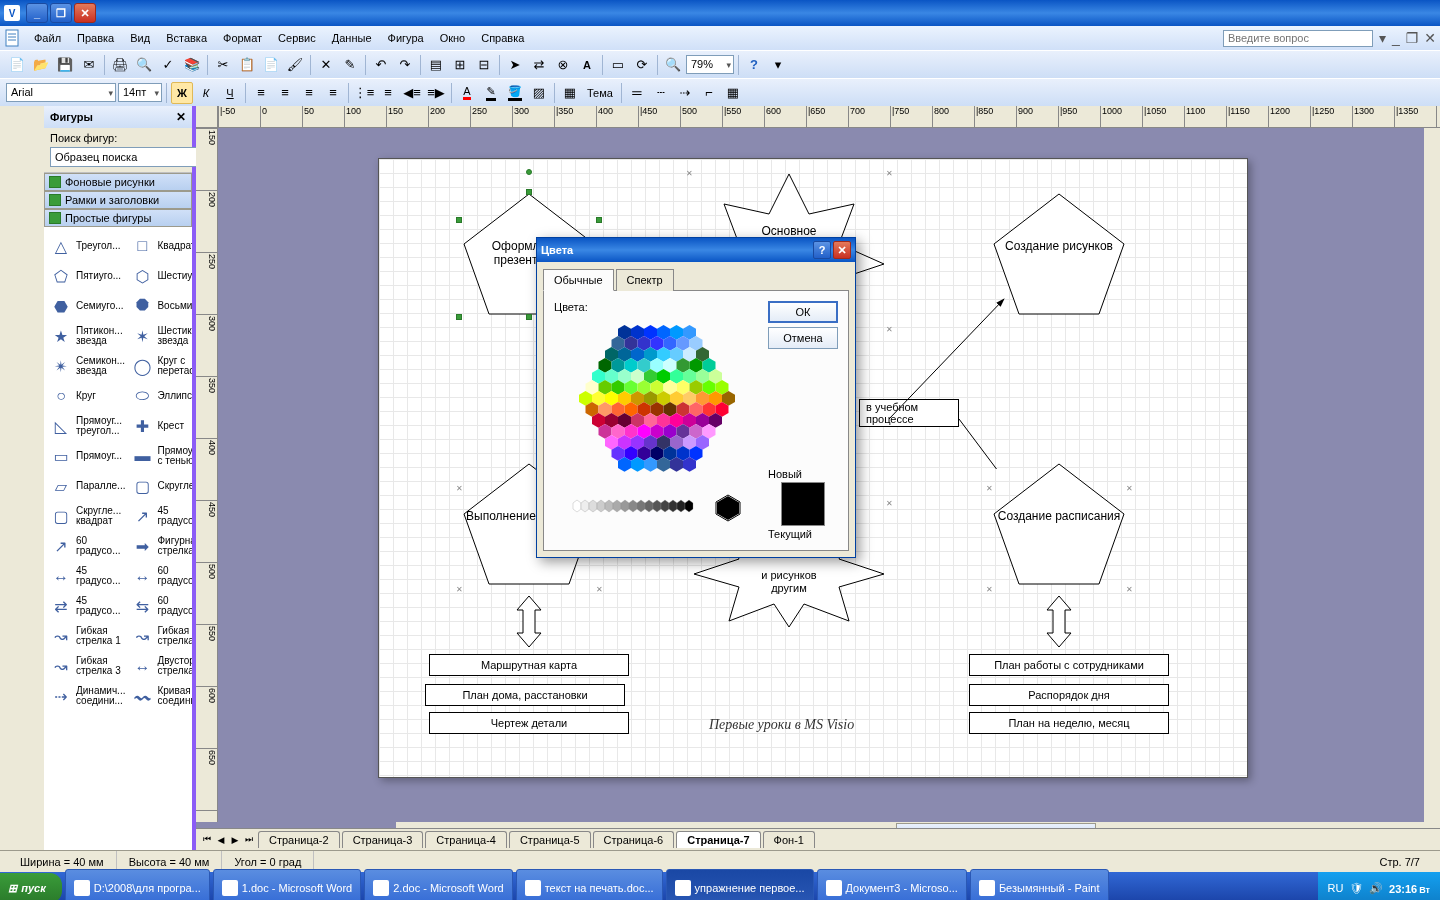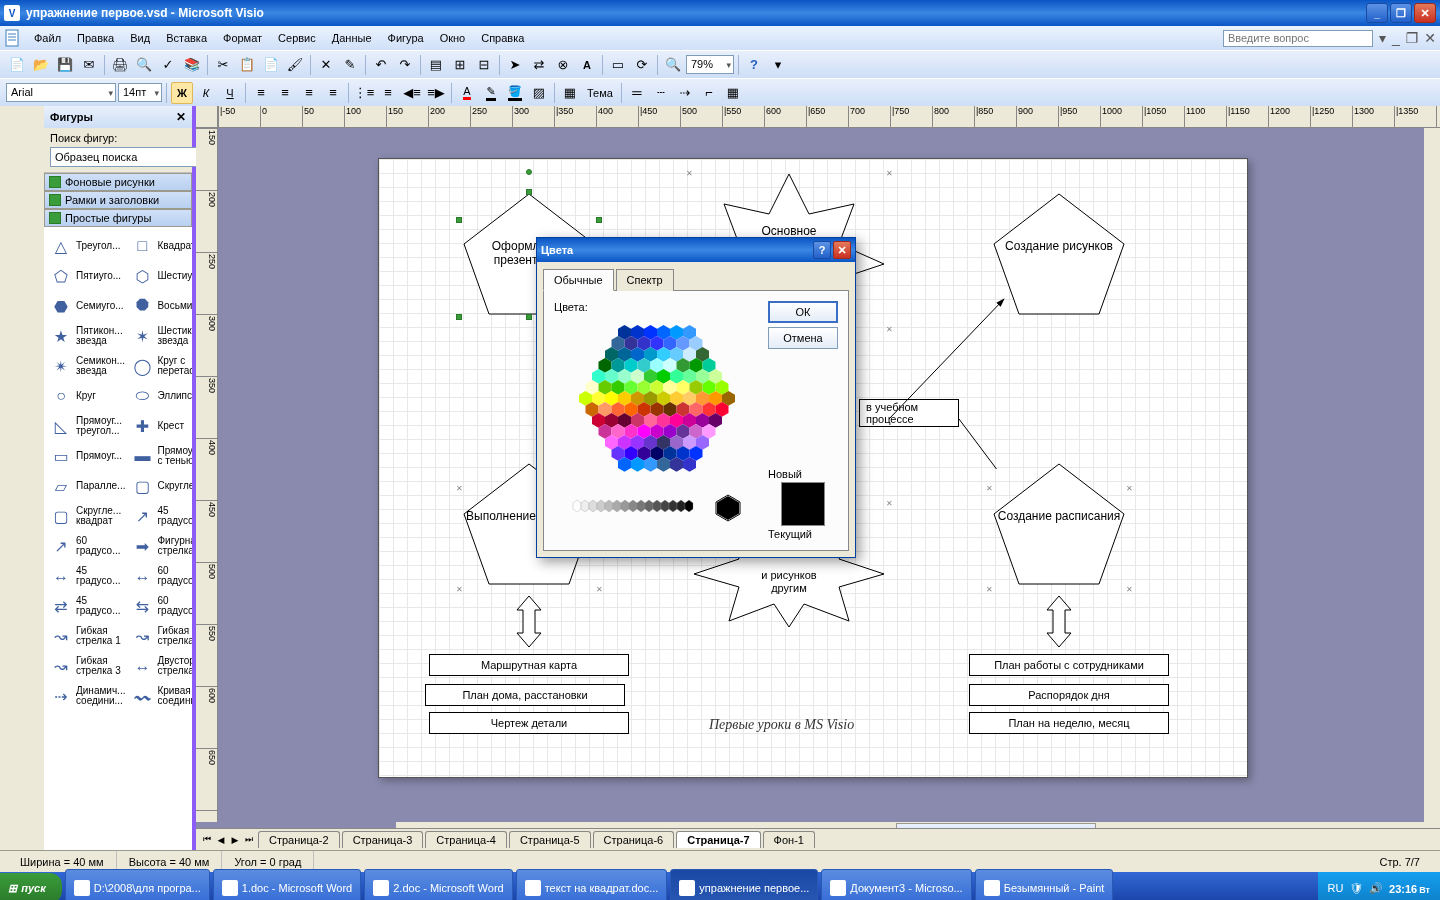--- a/index.html
+++ b/index.html
@@ -112,21 +112,20 @@
 .task-item .ticon { width:16px; height:16px; background:#fff; margin-right:4px; border-radius:2px; flex-shrink:0; }
 .tray { margin-left:auto; height:100%; background:linear-gradient(to bottom,#14a0f0,#0e7ec8); display:flex; align-items:center; padding:0 10px; color:white; font-size:11px; gap:6px; }
 .tray .clock { font-weight:bold; font-size:14px; }
 .tray .clock small { font-size:9px; }
 </style>
 </head>
 <body>
 
 <div class="titlebar">
   <div class="app-icon">V</div>
-  <div class="title">упражнение первое.vsd - Microsoft Visio</div>
   <div class="win-btns">
     <div class="win-btn">_</div>
     <div class="win-btn">❐</div>
     <div class="win-btn close">✕</div>
   </div>
 </div>
 
 <div class="menubar">
   <svg class="doc-icon" viewBox="0 0 18 18">
       <rect x="2" y="1" width="12" height="16" fill="#fff" stroke="#4080c0"></rect>
@@ -847,21 +846,21 @@
       <div class="task-item">
         <div class="ticon"></div>
         <span>1.doc - Microsoft Word</span>
       </div>
       <div class="task-item">
         <div class="ticon"></div>
         <span>2.doc - Microsoft Word</span>
       </div>
       <div class="task-item">
         <div class="ticon"></div>
-        <span>текст на квадрат.doc...</span>
+        <span>текст на печать.doc...</span>
       </div>
       <div class="task-item active">
         <div class="ticon"></div>
         <span>упражнение первое...</span>
       </div>
       <div class="task-item">
         <div class="ticon"></div>
         <span>Документ3 - Microso...</span>
       </div>
       <div class="task-item">

